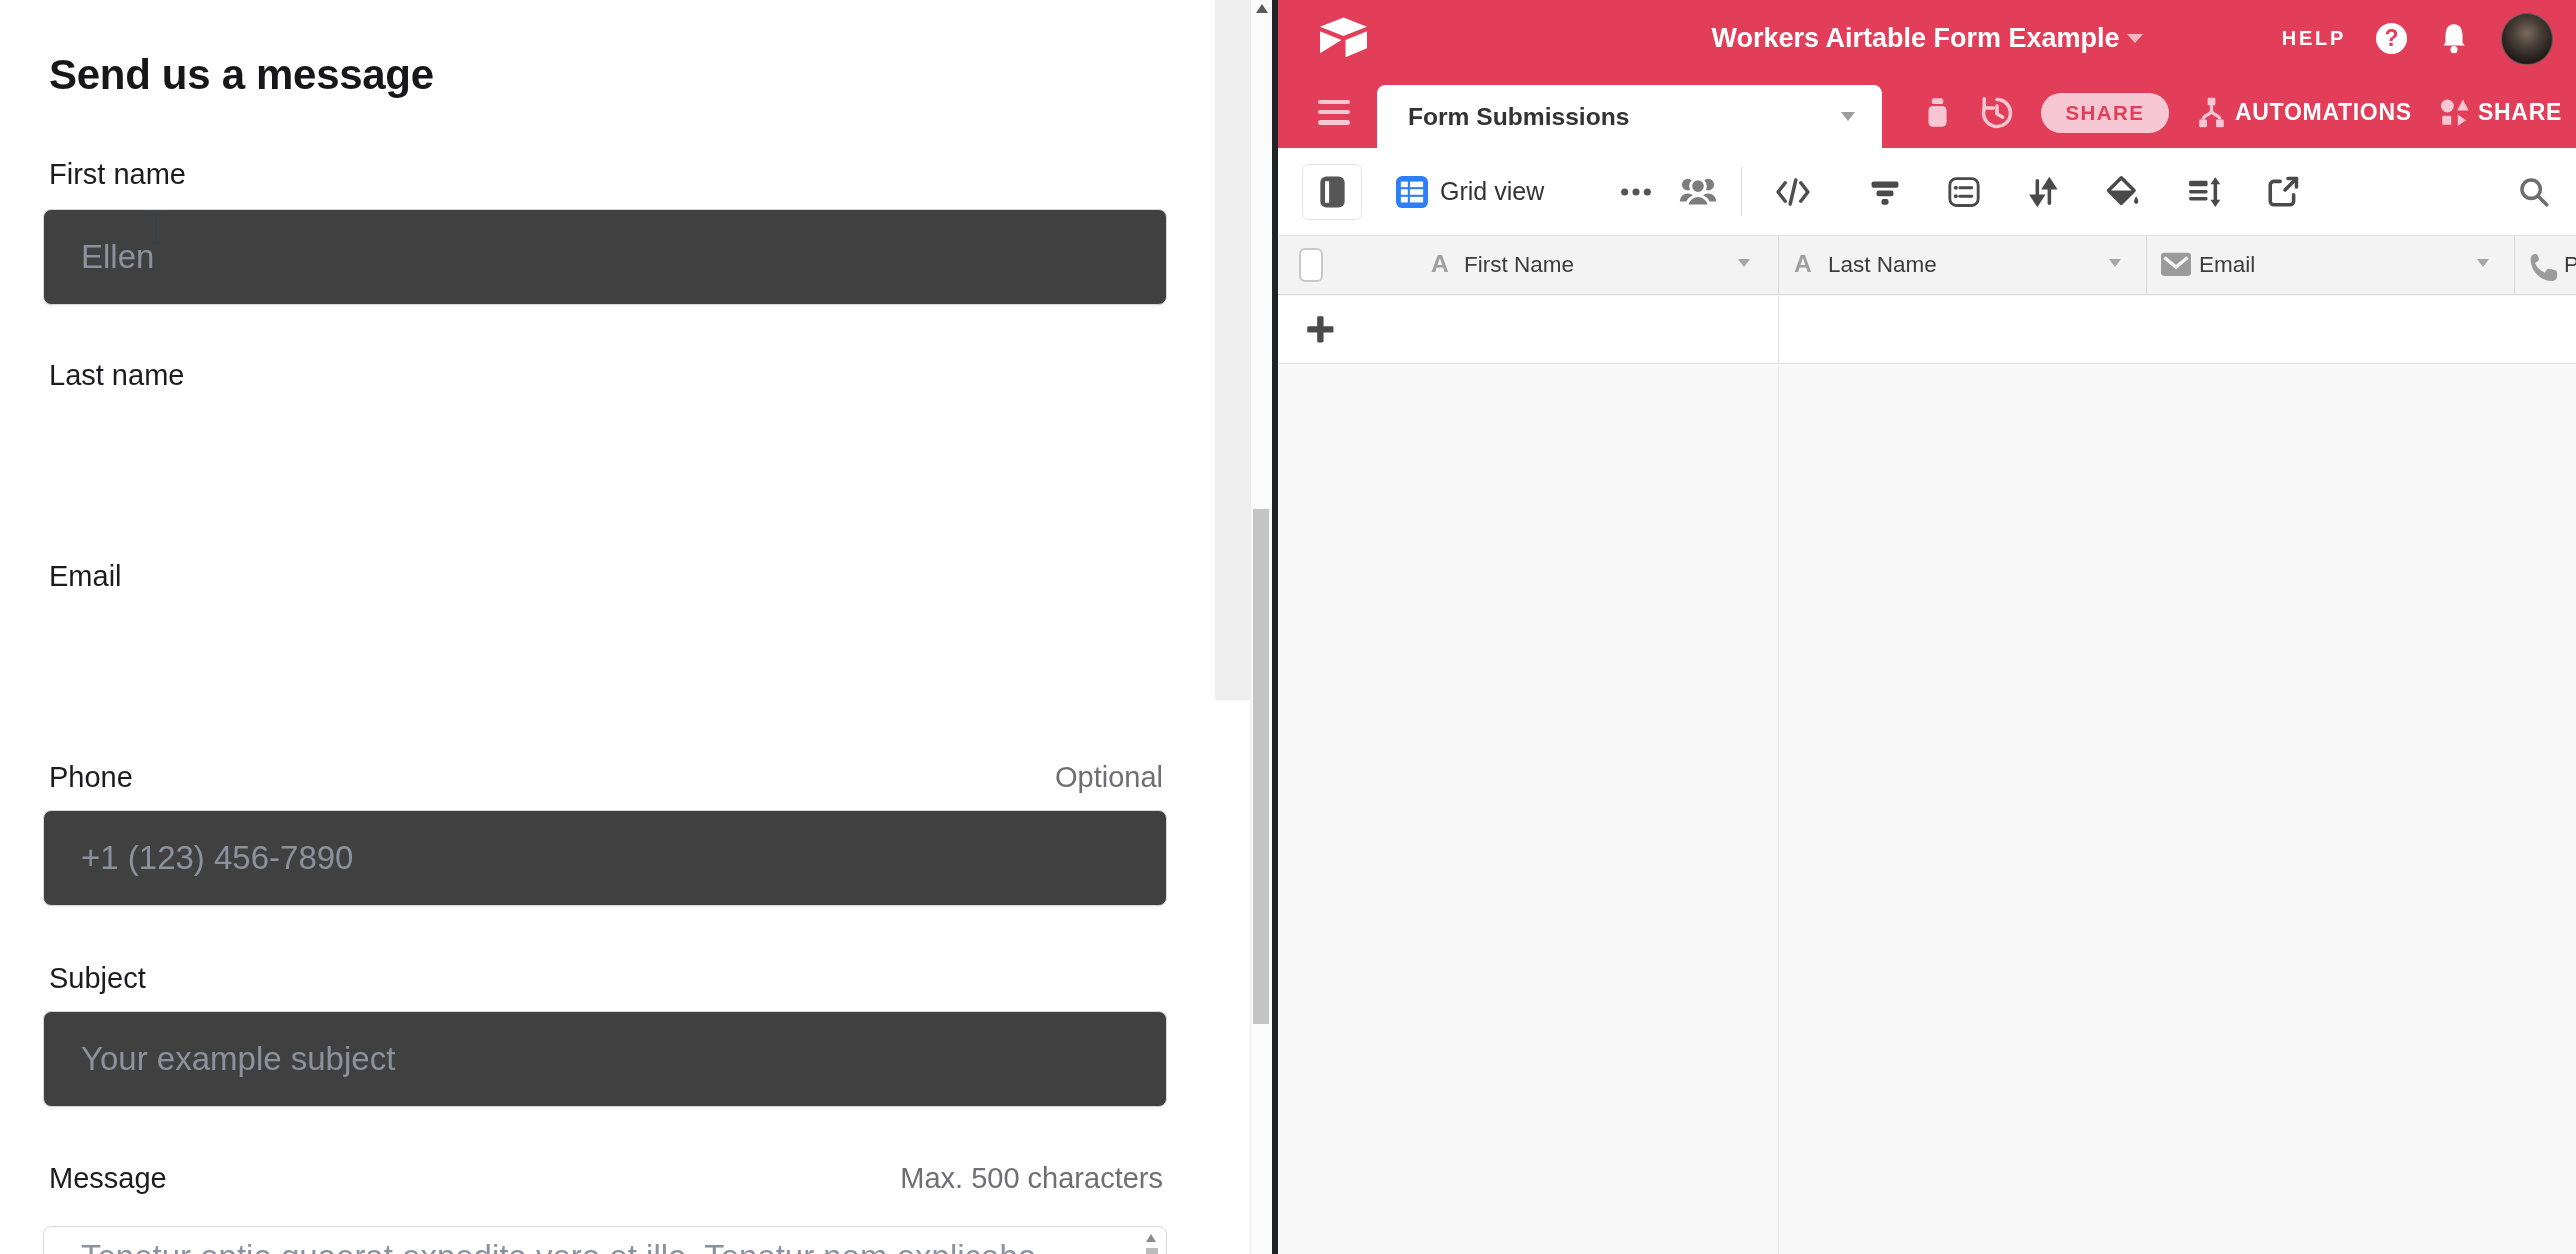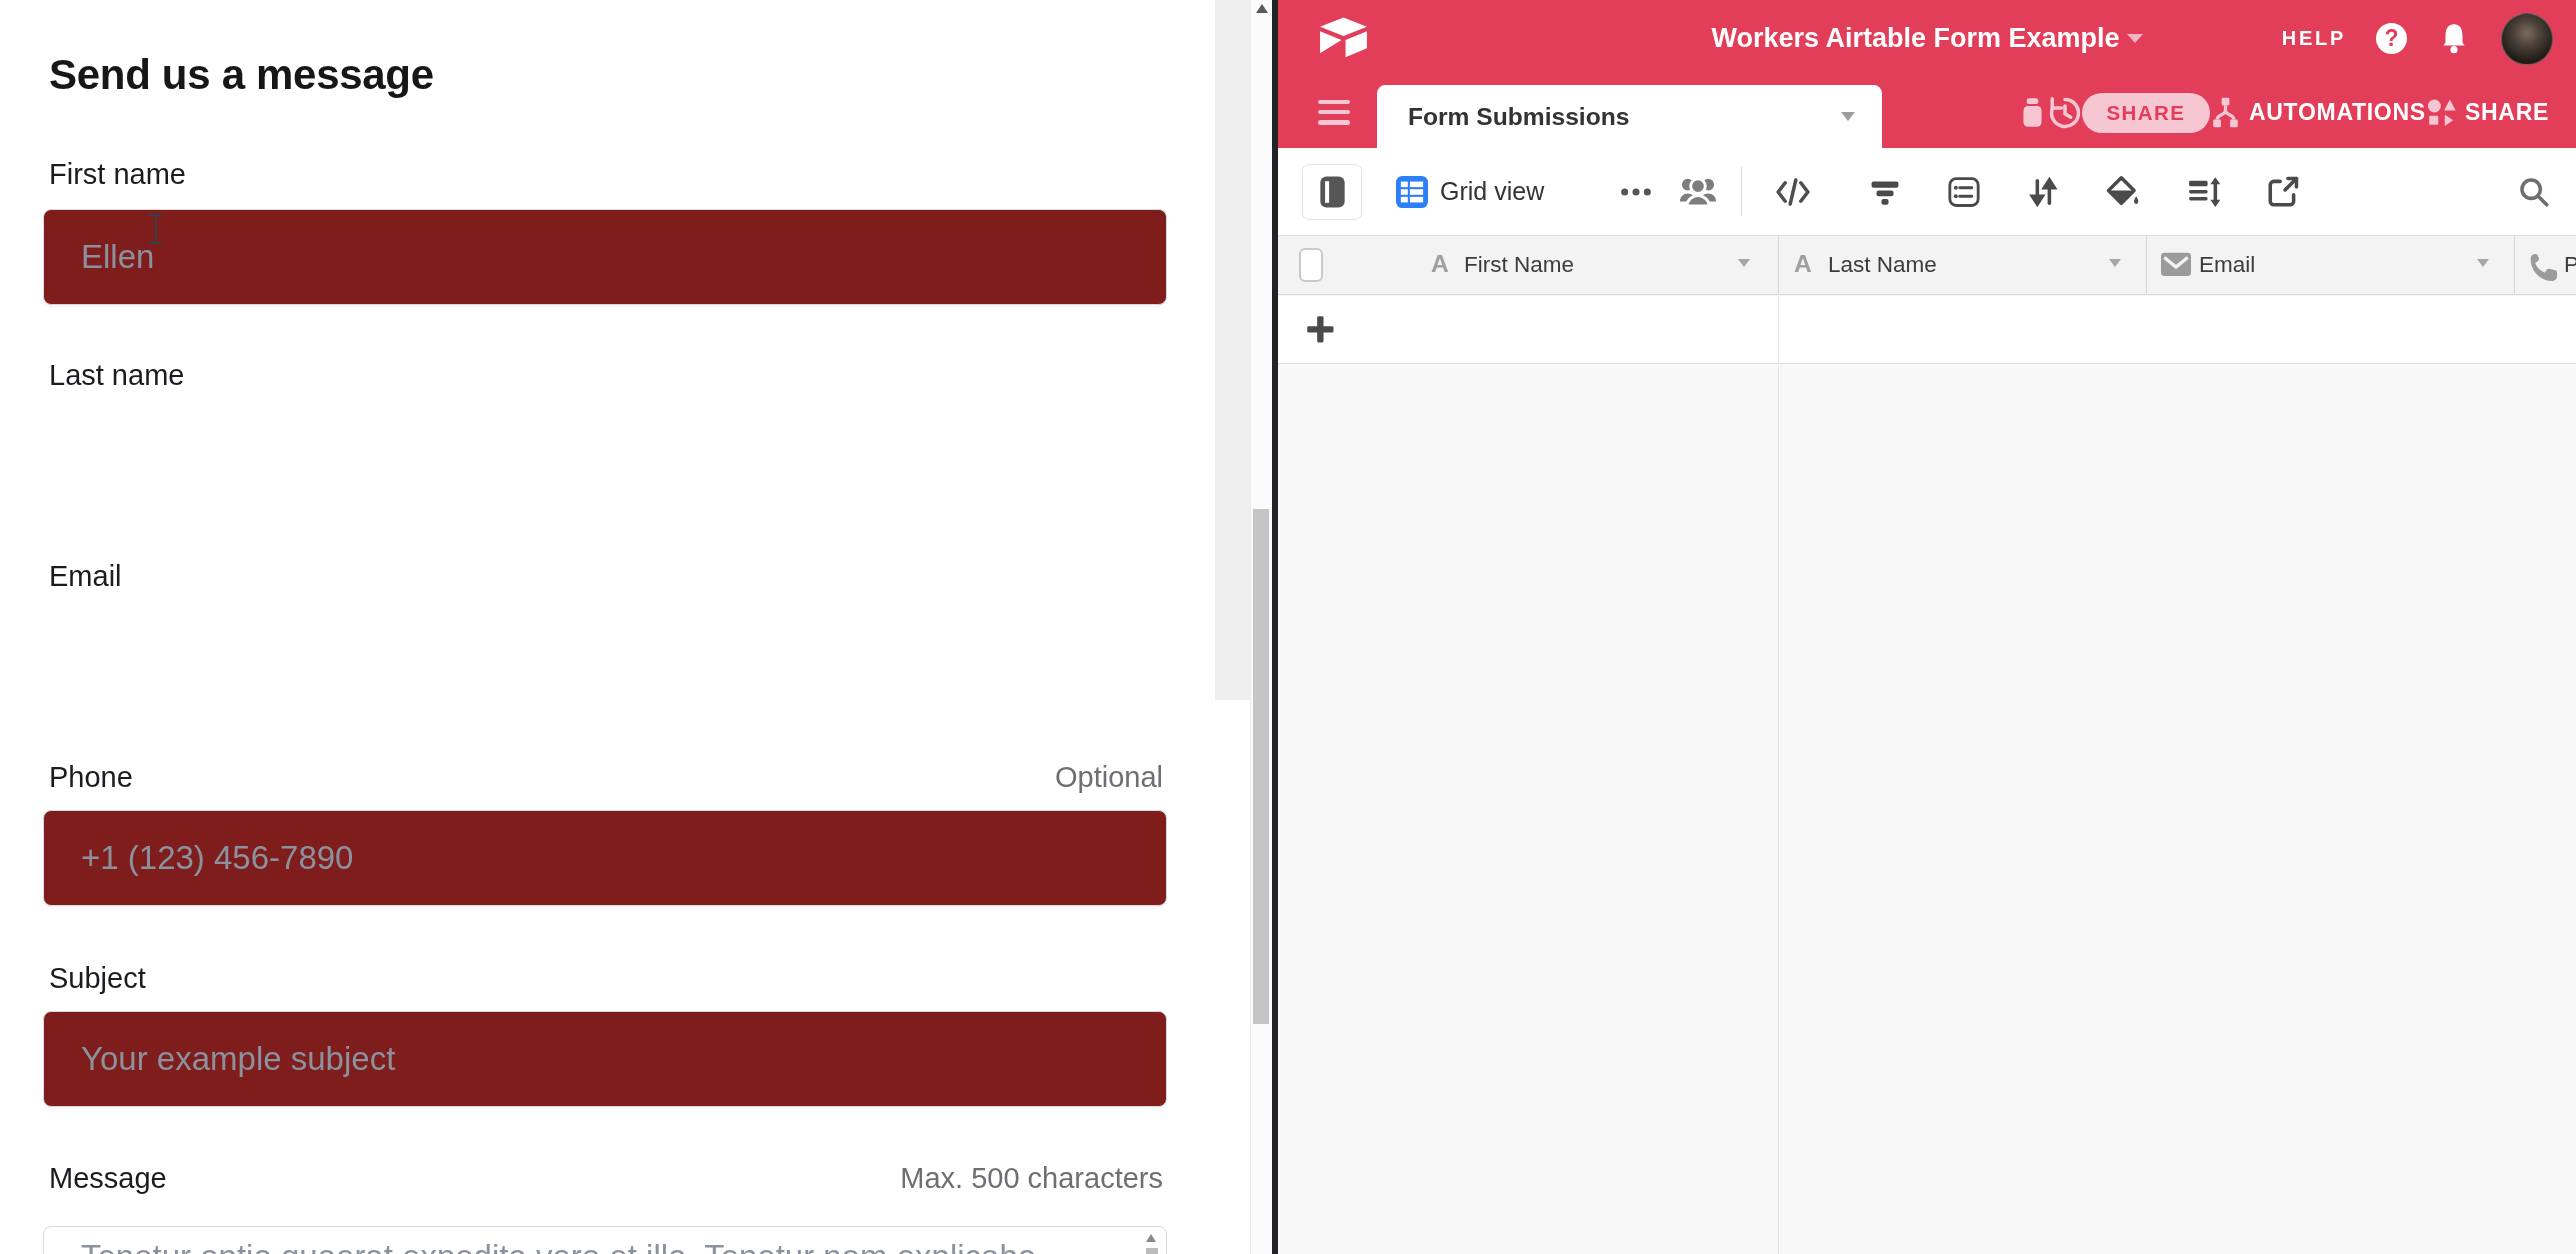--- a/index.html
+++ b/index.html
@@ -12,21 +12,21 @@
   .form-gutter { left:1215px; top:0; width:35px; height:700px; background:#efefef; }
   .page-scrollbar { left:1250px; top:0; width:22px; height:1255px; background:#fbfbfb; border-left:0.7px solid #ececec; }
   .page-scroll-arrow { left:1255px; top:4.1px; width:0; height:0;
     border-left:6.1px solid transparent; border-right:6.1px solid transparent; border-bottom:9.6px solid #5a5a5a; }
   .page-scroll-thumb { left:1253px; top:509px; width:16.4px; height:515px; background:#c5c5c5; }
 
   #form-title { left:49px; top:51px; font-size:42px; font-weight:600; color:#17171a; letter-spacing:-0.3px; }
 
   .field-label { left:49px; font-size:29px; font-weight:500; color:#1b1b20; }
   .field-annotation { right:109px; font-size:29px; font-weight:400; color:#6e6e74; text-align:right; }
-  .text-input { left:43px; width:1124px; height:96px; background:#7f1d1d;
+  .text-input { left:43px; width:1124px; height:96px; background:#404040;
     border:1.4px solid #d7d9dc; border-radius:8.2px; box-shadow:0 2px 2.7px rgba(0,0,0,0.045);
     font-size:33px; color:#8b929e; line-height:93px; padding-left:37px; overflow:hidden; white-space:nowrap; }
   #message-box { left:43px; top:1226px; width:1124px; height:205px; background:#fff;
     border:1.4px solid #d7d9dc; border-radius:8.2px; box-shadow:0 2px 2.7px rgba(0,0,0,0.045); overflow:hidden; }
   #message-text { position:absolute; left:37px; top:11px; width:1010px; font-size:33px; color:#8b929e; }
   .ta-scroll-arrow { position:absolute; right:9.6px; top:6.8px; width:0; height:0;
     border-left:5.5px solid transparent; border-right:5.5px solid transparent; border-bottom:8.2px solid #8a8a8a; }
   .ta-scroll-thumb { position:absolute; right:8.2px; top:20.5px; width:12.3px; height:137px; background:#bcbcbc; }
 
   
@@ -56,21 +56,21 @@
     border:1.4px solid rgba(255,255,255,0.25); }
 
   #hamburger { position:absolute; left:40px; top:22.5px; width:32px; height:26px; }
   #hamburger span { position:absolute; left:0; width:32px; height:4.8px; border-radius:2.7px; background:#f6c7d2; }
 
   #table-tab { position:absolute; left:99px; top:8.2px; width:505px; height:63px; background:#ffffff;
     border-radius:8.2px 8.2px 0 0; display:flex; align-items:center; padding:0 27px 0 31px; }
   #table-tab .tab-label { font-size:24.6px; font-weight:700; color:#333; flex:1; }
   .caret-gray { width:0; height:0; border-left:7.5px solid transparent; border-right:7.5px solid transparent; border-top:9px solid #9d9d9d; }
 
-  #row2-right { position:absolute; right:27px; top:0; height:71px; display:flex; align-items:center; }
+  #row2-right { position:absolute; right:14px; top:0; height:71px; display:flex; align-items:center; gap:27px; }
   .pinktxt { color:#ffffff; font-size:23px; font-weight:700; letter-spacing:0.7px; }
   #share-button { height:40px; padding:0 24.6px; border-radius:20px; background:#f6c7d2;
     color:var(--at-red); font-size:20.5px; font-weight:700; letter-spacing:1.4px; line-height:40px; }
   .r2group { display:flex; align-items:center; gap:8.2px; }
 
   
   #sidebar-toggle-button { position:absolute; left:24px; top:15.7px; width:60px; height:56px;
     border:1.4px solid #e3e3e3; border-radius:6.8px; background:#fff; display:flex; align-items:center; justify-content:center; }
   #grid-view-group { position:absolute; left:118px; top:0; height:87px; display:flex; align-items:center; gap:12px; }
   #grid-view-label { font-size:25px; font-weight:500; color:#333; }

